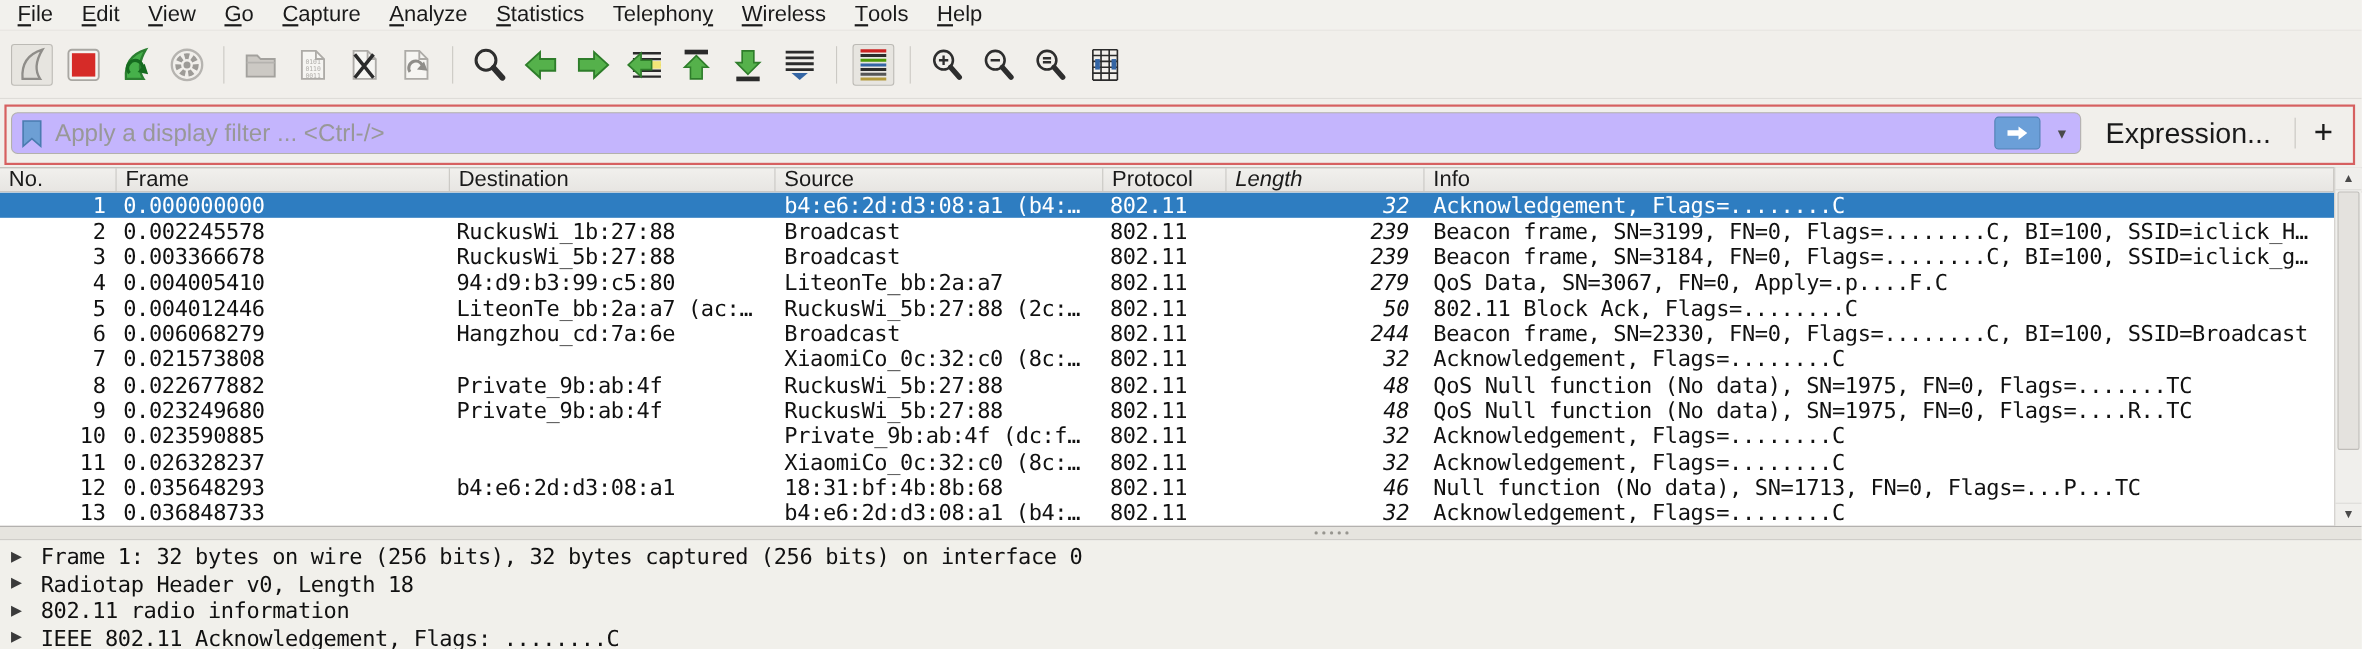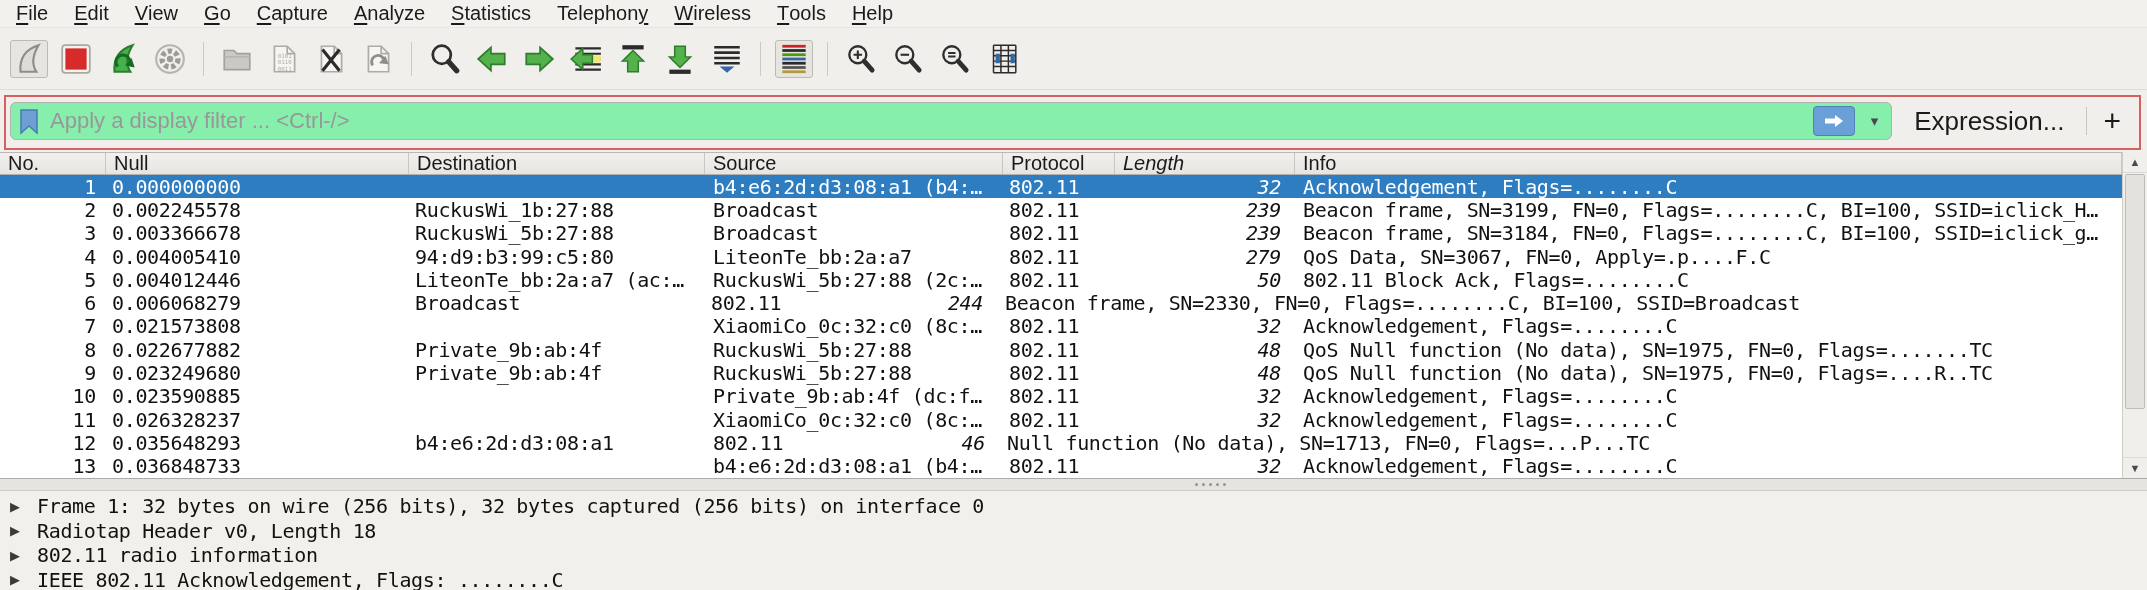--- a/index.html
+++ b/index.html
@@ -12,21 +12,21 @@
   .menu-item u { text-underline-offset:3px; }
 
   
   .toolbar { height:63px; display:flex; align-items:center; background:#f1efeb; padding-left:10px; gap:9px; border-top:1px solid #e7e5e1; border-bottom:1px solid #dedcd8; }
   .tb-btn { width:38px; height:38px; display:flex; align-items:center; justify-content:center; flex:none; }
   .tb-btn.framed { border:1px solid #bcbab5; border-radius:3px; background:#e7e5e0; }
   .tb-sep { width:1px; height:34px; background:#cbc9c4; margin:0 5px; flex:none; }
 
   
   .filterbar { height:62px; display:flex; align-items:center; padding:0 10px; background:#f1efeb; }
-  .filter-input { flex:1; height:38px; background:#86efac; border:1px solid #b3b1ac; border-radius:6px; display:flex; align-items:center; padding:0 7px; gap:10px; }
+  .filter-input { flex:1; height:38px; background:#c4b5fd; border:1px solid #b3b1ac; border-radius:6px; display:flex; align-items:center; padding:0 7px; gap:10px; }
   .filter-text { border:none; outline:none; flex:1; font-size:22px; font-family:"Liberation Sans",sans-serif; color:#333; background:transparent; }
   .filter-text::placeholder { color:#989898; opacity:1; }
   .apply-btn { width:42px; height:30px; background:#6b9fd8; border:1px solid #5282b5; border-radius:4px; display:flex; align-items:center; justify-content:center; flex:none; }
   .caret { color:#4a4a4a; font-size:15px; padding:0 6px; flex:none; }
   .expr-btn { font-size:26px; color:#1a1a1a; padding:0 22px; cursor:default; }
   .vdiv { width:1px; height:28px; background:#c8c6c1; }
   .plus-btn { font-size:30px; color:#1a1a1a; padding:0 16px; cursor:default; }
 
   .red-annot { position:absolute; left:4px; top:95px; width:2137px; height:55px; border:2px solid #d66060; z-index:6; pointer-events:none; }
 
@@ -247,21 +247,21 @@
   </div>
   <div class="expr-btn">Expression...</div>
   <div class="vdiv"></div>
   <div class="plus-btn">+</div>
 </div>
 
 <div class="red-annot"></div>
 
 <div class="pheader" id="pheader">
     <div class="hcell w-no">No.</div>
-    <div class="hcell w-time">Null</div>
+    <div class="hcell w-time">Frame</div>
     <div class="hcell w-destination">Destination</div>
     <div class="hcell w-source">Source</div>
     <div class="hcell w-protocol">Protocol</div>
     <div class="hcell w-length">Length</div>
     <div class="hcell w-info">Info</div>
     <div class="hcell hcorner"></div>
   </div>
 
 <div class="plist" id="plist">
     <div class="prow selected">
@@ -305,20 +305,21 @@
       <div class="pcell c-time w-time">0.004012446</div>
       <div class="pcell c-source w-source">LiteonTe_bb:2a:a7 (ac:…</div>
       <div class="pcell c-destination w-destination">RuckusWi_5b:27:88 (2c:…</div>
       <div class="pcell c-protocol w-protocol">802.11</div>
       <div class="pcell c-length w-length">50</div>
       <div class="pcell c-info w-info">802.11 Block Ack, Flags=........C</div>
     </div>
     <div class="prow">
       <div class="pcell c-no w-no">6</div>
       <div class="pcell c-time w-time">0.006068279</div>
+      <div class="pcell c-source w-source">Hangzhou_cd:7a:6e</div>
       <div class="pcell c-destination w-destination">Broadcast</div>
       <div class="pcell c-protocol w-protocol">802.11</div>
       <div class="pcell c-length w-length">244</div>
       <div class="pcell c-info w-info">Beacon frame, SN=2330, FN=0, Flags=........C, BI=100, SSID=Broadcast</div>
     </div>
     <div class="prow">
       <div class="pcell c-no w-no">7</div>
       <div class="pcell c-time w-time">0.021573808</div>
       <div class="pcell c-source w-source"></div>
       <div class="pcell c-destination w-destination">XiaomiCo_0c:32:c0 (8c:…</div>
@@ -359,20 +360,21 @@
       <div class="pcell c-source w-source"></div>
       <div class="pcell c-destination w-destination">XiaomiCo_0c:32:c0 (8c:…</div>
       <div class="pcell c-protocol w-protocol">802.11</div>
       <div class="pcell c-length w-length">32</div>
       <div class="pcell c-info w-info">Acknowledgement, Flags=........C</div>
     </div>
     <div class="prow">
       <div class="pcell c-no w-no">12</div>
       <div class="pcell c-time w-time">0.035648293</div>
       <div class="pcell c-source w-source">b4:e6:2d:d3:08:a1</div>
+      <div class="pcell c-destination w-destination">18:31:bf:4b:8b:68</div>
       <div class="pcell c-protocol w-protocol">802.11</div>
       <div class="pcell c-length w-length">46</div>
       <div class="pcell c-info w-info">Null function (No data), SN=1713, FN=0, Flags=...P...TC</div>
     </div>
     <div class="prow">
       <div class="pcell c-no w-no">13</div>
       <div class="pcell c-time w-time">0.036848733</div>
       <div class="pcell c-source w-source"></div>
       <div class="pcell c-destination w-destination">b4:e6:2d:d3:08:a1 (b4:…</div>
       <div class="pcell c-protocol w-protocol">802.11</div>

